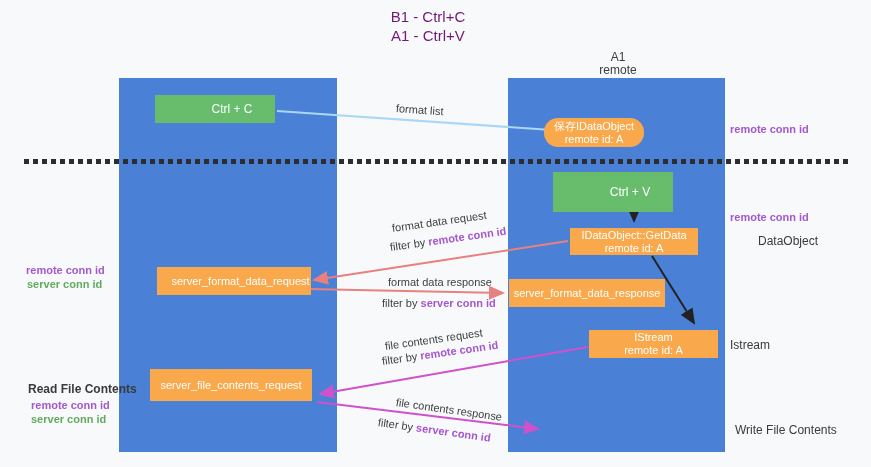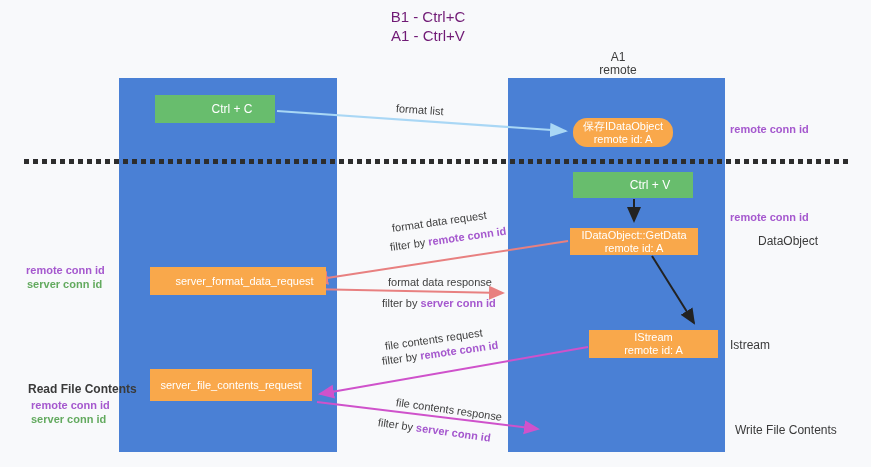--- a/index.html
+++ b/index.html
@@ -80,38 +80,41 @@
     <line x1="568" y1="241" x2="314" y2="280" stroke="#e88080" stroke-width="2" marker-end="url(#ah-salmon)"></line>
     <line x1="308" y1="289" x2="503" y2="293" stroke="#e88080" stroke-width="2" marker-end="url(#ah-salmon)"></line>
     <line x1="588" y1="347" x2="320" y2="394" stroke="#cf52cb" stroke-width="2" marker-end="url(#ah-magenta)"></line>
     <line x1="317" y1="402" x2="538" y2="429" stroke="#cf52cb" stroke-width="2" marker-end="url(#ah-magenta)"></line>
   </svg>
 
   <div class="box green" style="left:155px; top:95px; width:120px; height:28px;">
     <div>Ctrl + C</div>
   </div>
 
-  <div class="box orange" style="left:573px; top:118px; width:100px; height:29px;border-radius:14px;">
+  <div class="box orange" style="left:544px; top:118px; width:100px; height:29px;border-radius:14px;">
     <div>保存IDataObject</div>
     <div>remote id: A</div>
   </div>
 
-  <div class="box green" style="left:573px; top:172px; width:120px; height:26px;">
+  <div class="box green" style="left:553px; top:172px; width:120px; height:40px;">
     <div>Ctrl + V</div>
   </div>
 
   <div class="box orange" style="left:570px; top:228px; width:128px; height:27px;">
     <div>IDataObject::GetData</div>
     <div>remote id: A</div>
   </div>
 
-  <div class="box orange" style="left:150px; top:267px; width:176px; height:28px;padding-left:13px;">
+  <div class="box orange" style="left:157px; top:267px; width:154px; height:28px;padding-left:13px;">
     <div>server_format_data_request</div>
   </div>
 
+  <div class="box orange" style="left:509px; top:279px; width:156px; height:28px;">
+    <div>server_format_data_response</div>
+  </div>
 
   <div class="box orange" style="left:589px; top:330px; width:129px; height:28px;">
     <div>IStream</div>
     <div>remote id: A</div>
   </div>
 
   <div class="box orange" style="left:150px; top:369px; width:162px; height:32px;">
     <div>server_file_contents_request</div>
   </div>
 

